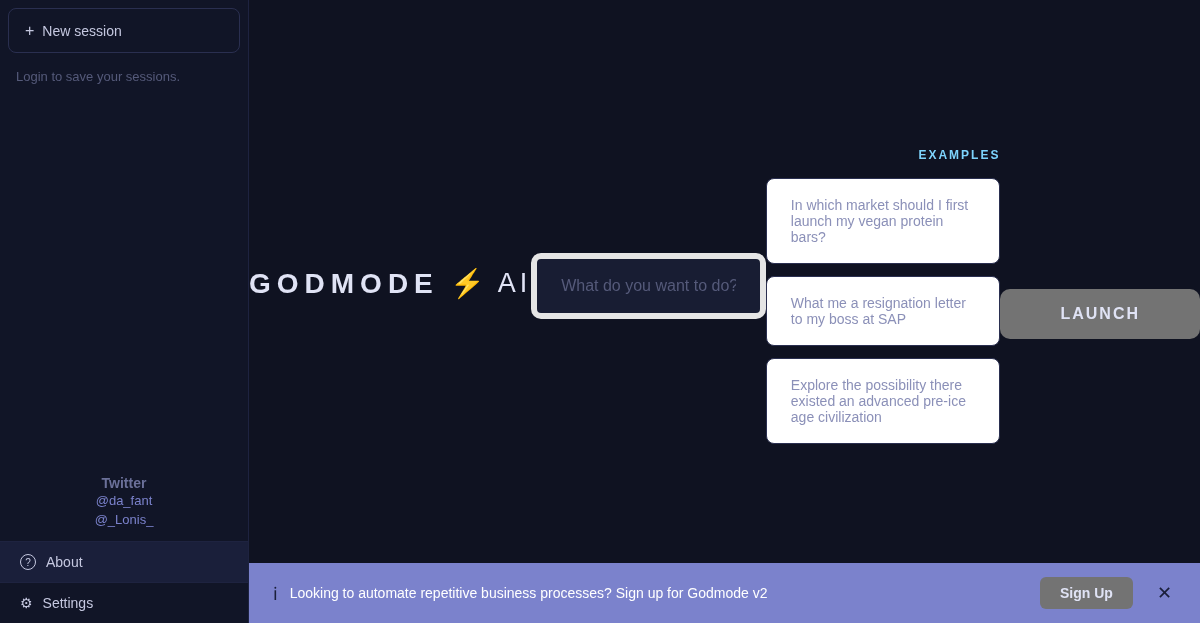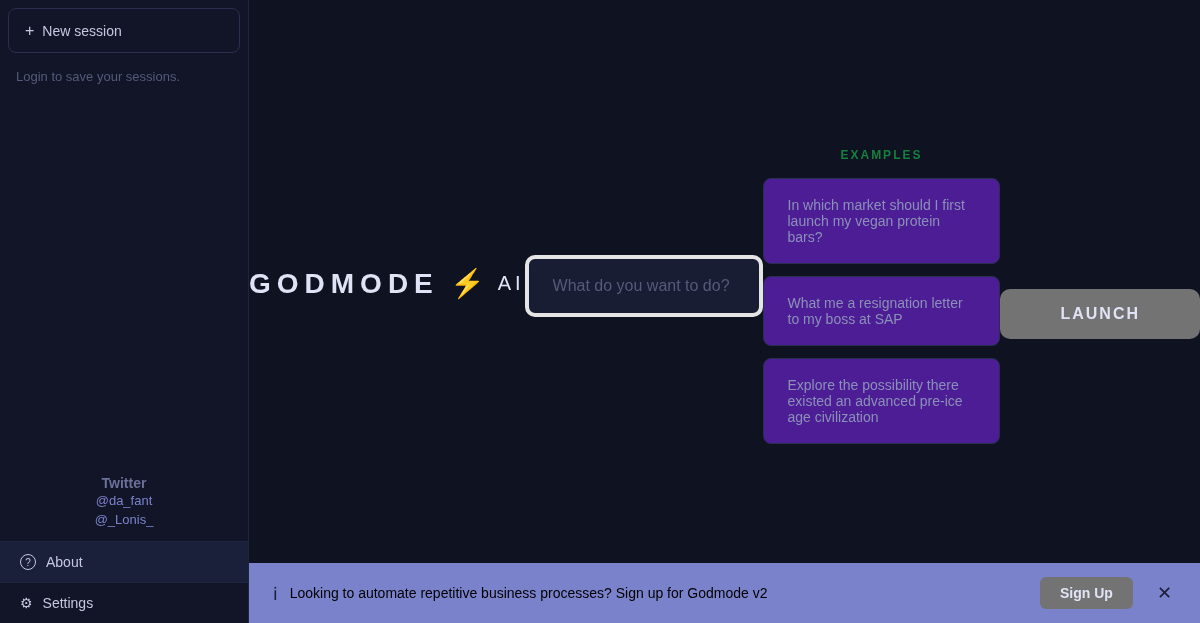--- a/index.html
+++ b/index.html
@@ -152,61 +152,61 @@
       font-weight: 700;
       letter-spacing: 6px;
       color: #e0e3f5;
     }
 
     .lightning-icon {
       font-size: 28px;
     }
 
     .ai-text {
-      font-size: 20px;
+      font-size: 27px;
       font-weight: 400;
       letter-spacing: 4px;
       color: #e0e3f5;
     }
 
     .search-input-wrapper {
       width: 640px;
       margin-bottom: 32px;
     }
 
     .search-input {
       width: 100%;
       padding: 18px 24px;
       background: #181d33;
-      border: 4px solid #e5e5e5;
+      border: 6px solid #e5e5e5;
       border-radius: 10px;
       color: #e0e3f5;
       font-size: 16px;
       outline: none;
     }
 
     .search-input::placeholder {
       color: #555a7a;
     }
 
     .examples-section {
       width: 640px;
     }
 
     .examples-label {
-      text-align: center;
-      color: #15803d;
+      text-align: right;
+      color: #7dd3fc;
       font-size: 12px;
       letter-spacing: 2px;
       font-weight: 600;
       margin-bottom: 16px;
     }
 
     .example-card {
-      background: #4c1d95;
+      background: #ffffff;
       border: 1px solid #2a2f50;
       border-radius: 8px;
       padding: 18px 24px;
       margin-bottom: 12px;
       color: #8b90b8;
       font-size: 14px;
       cursor: pointer;
     }
 
     .launch-btn {
@@ -233,21 +233,21 @@
       position: relative;
     }
 
     .banner-info-icon {
       color: #1a1f3a;
       font-size: 18px;
       flex-shrink: 0;
     }
 
     .banner-text {
-      color: #000000;
+      color: #ffffff;
       font-size: 14px;
       flex: 1;
     }
 
     .sign-up-btn {
       padding: 8px 20px;
       background: #737373;
       border: none;
       border-radius: 6px;
       color: #e0e3f5;

